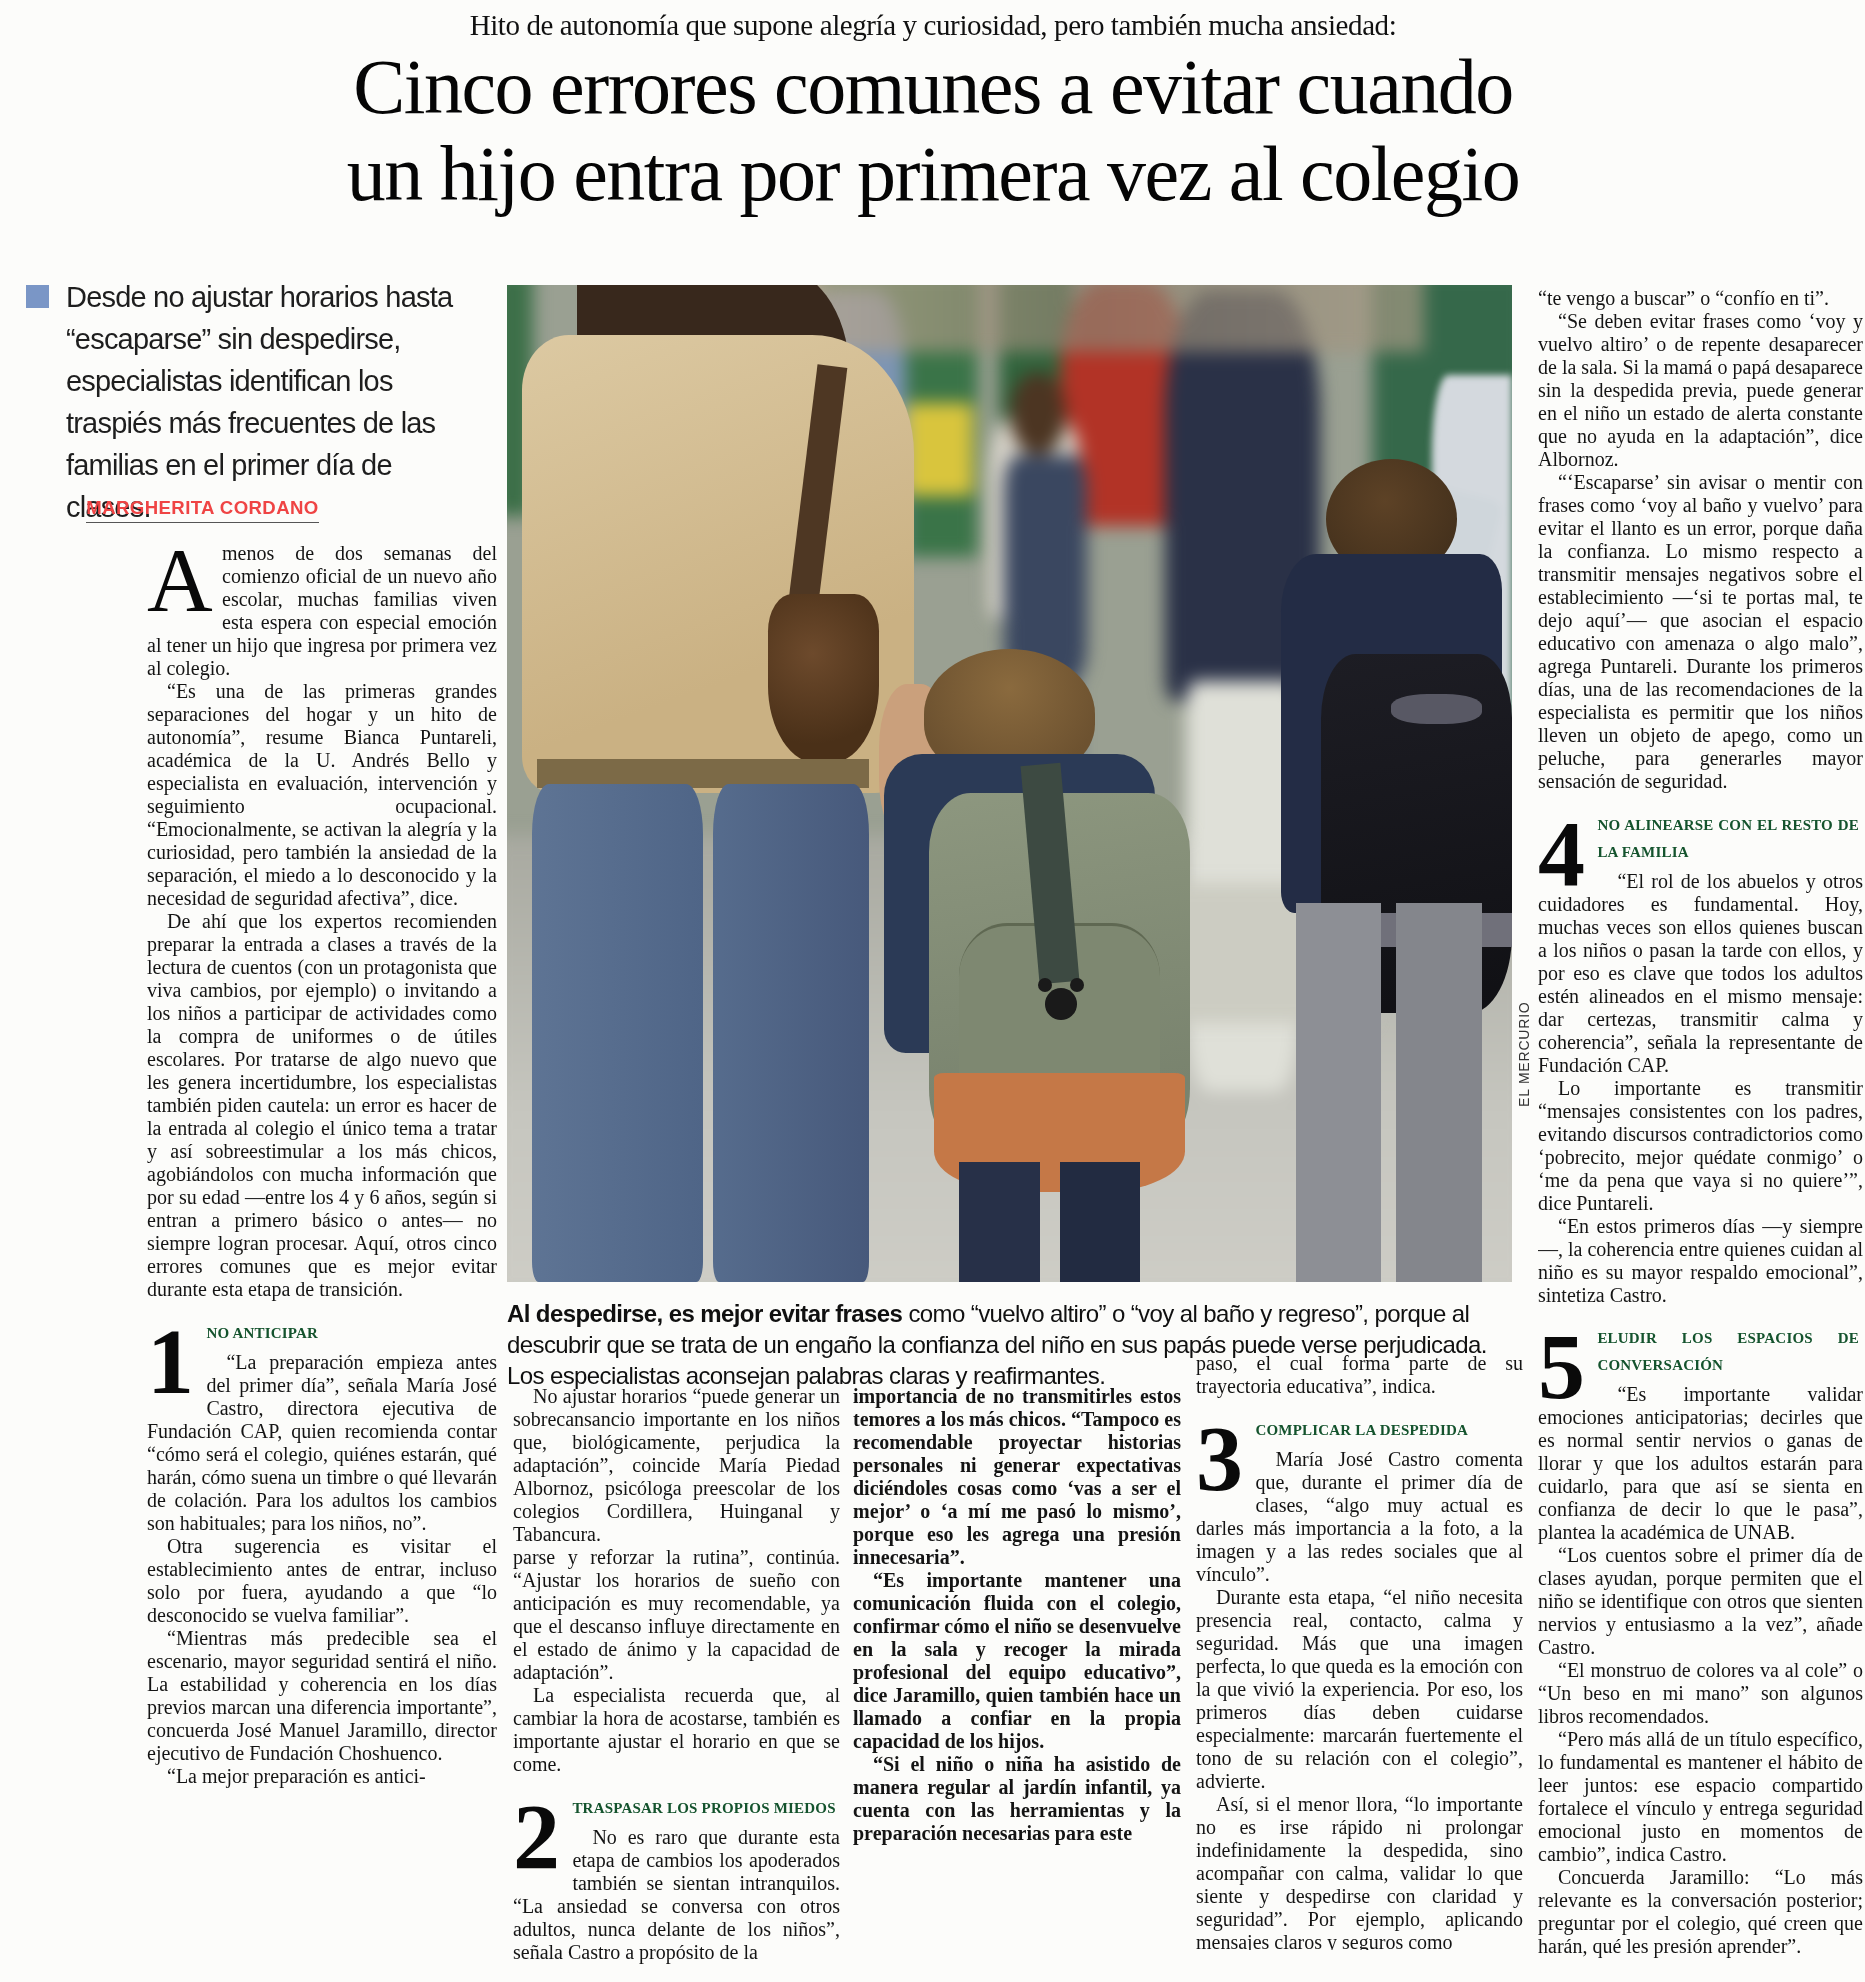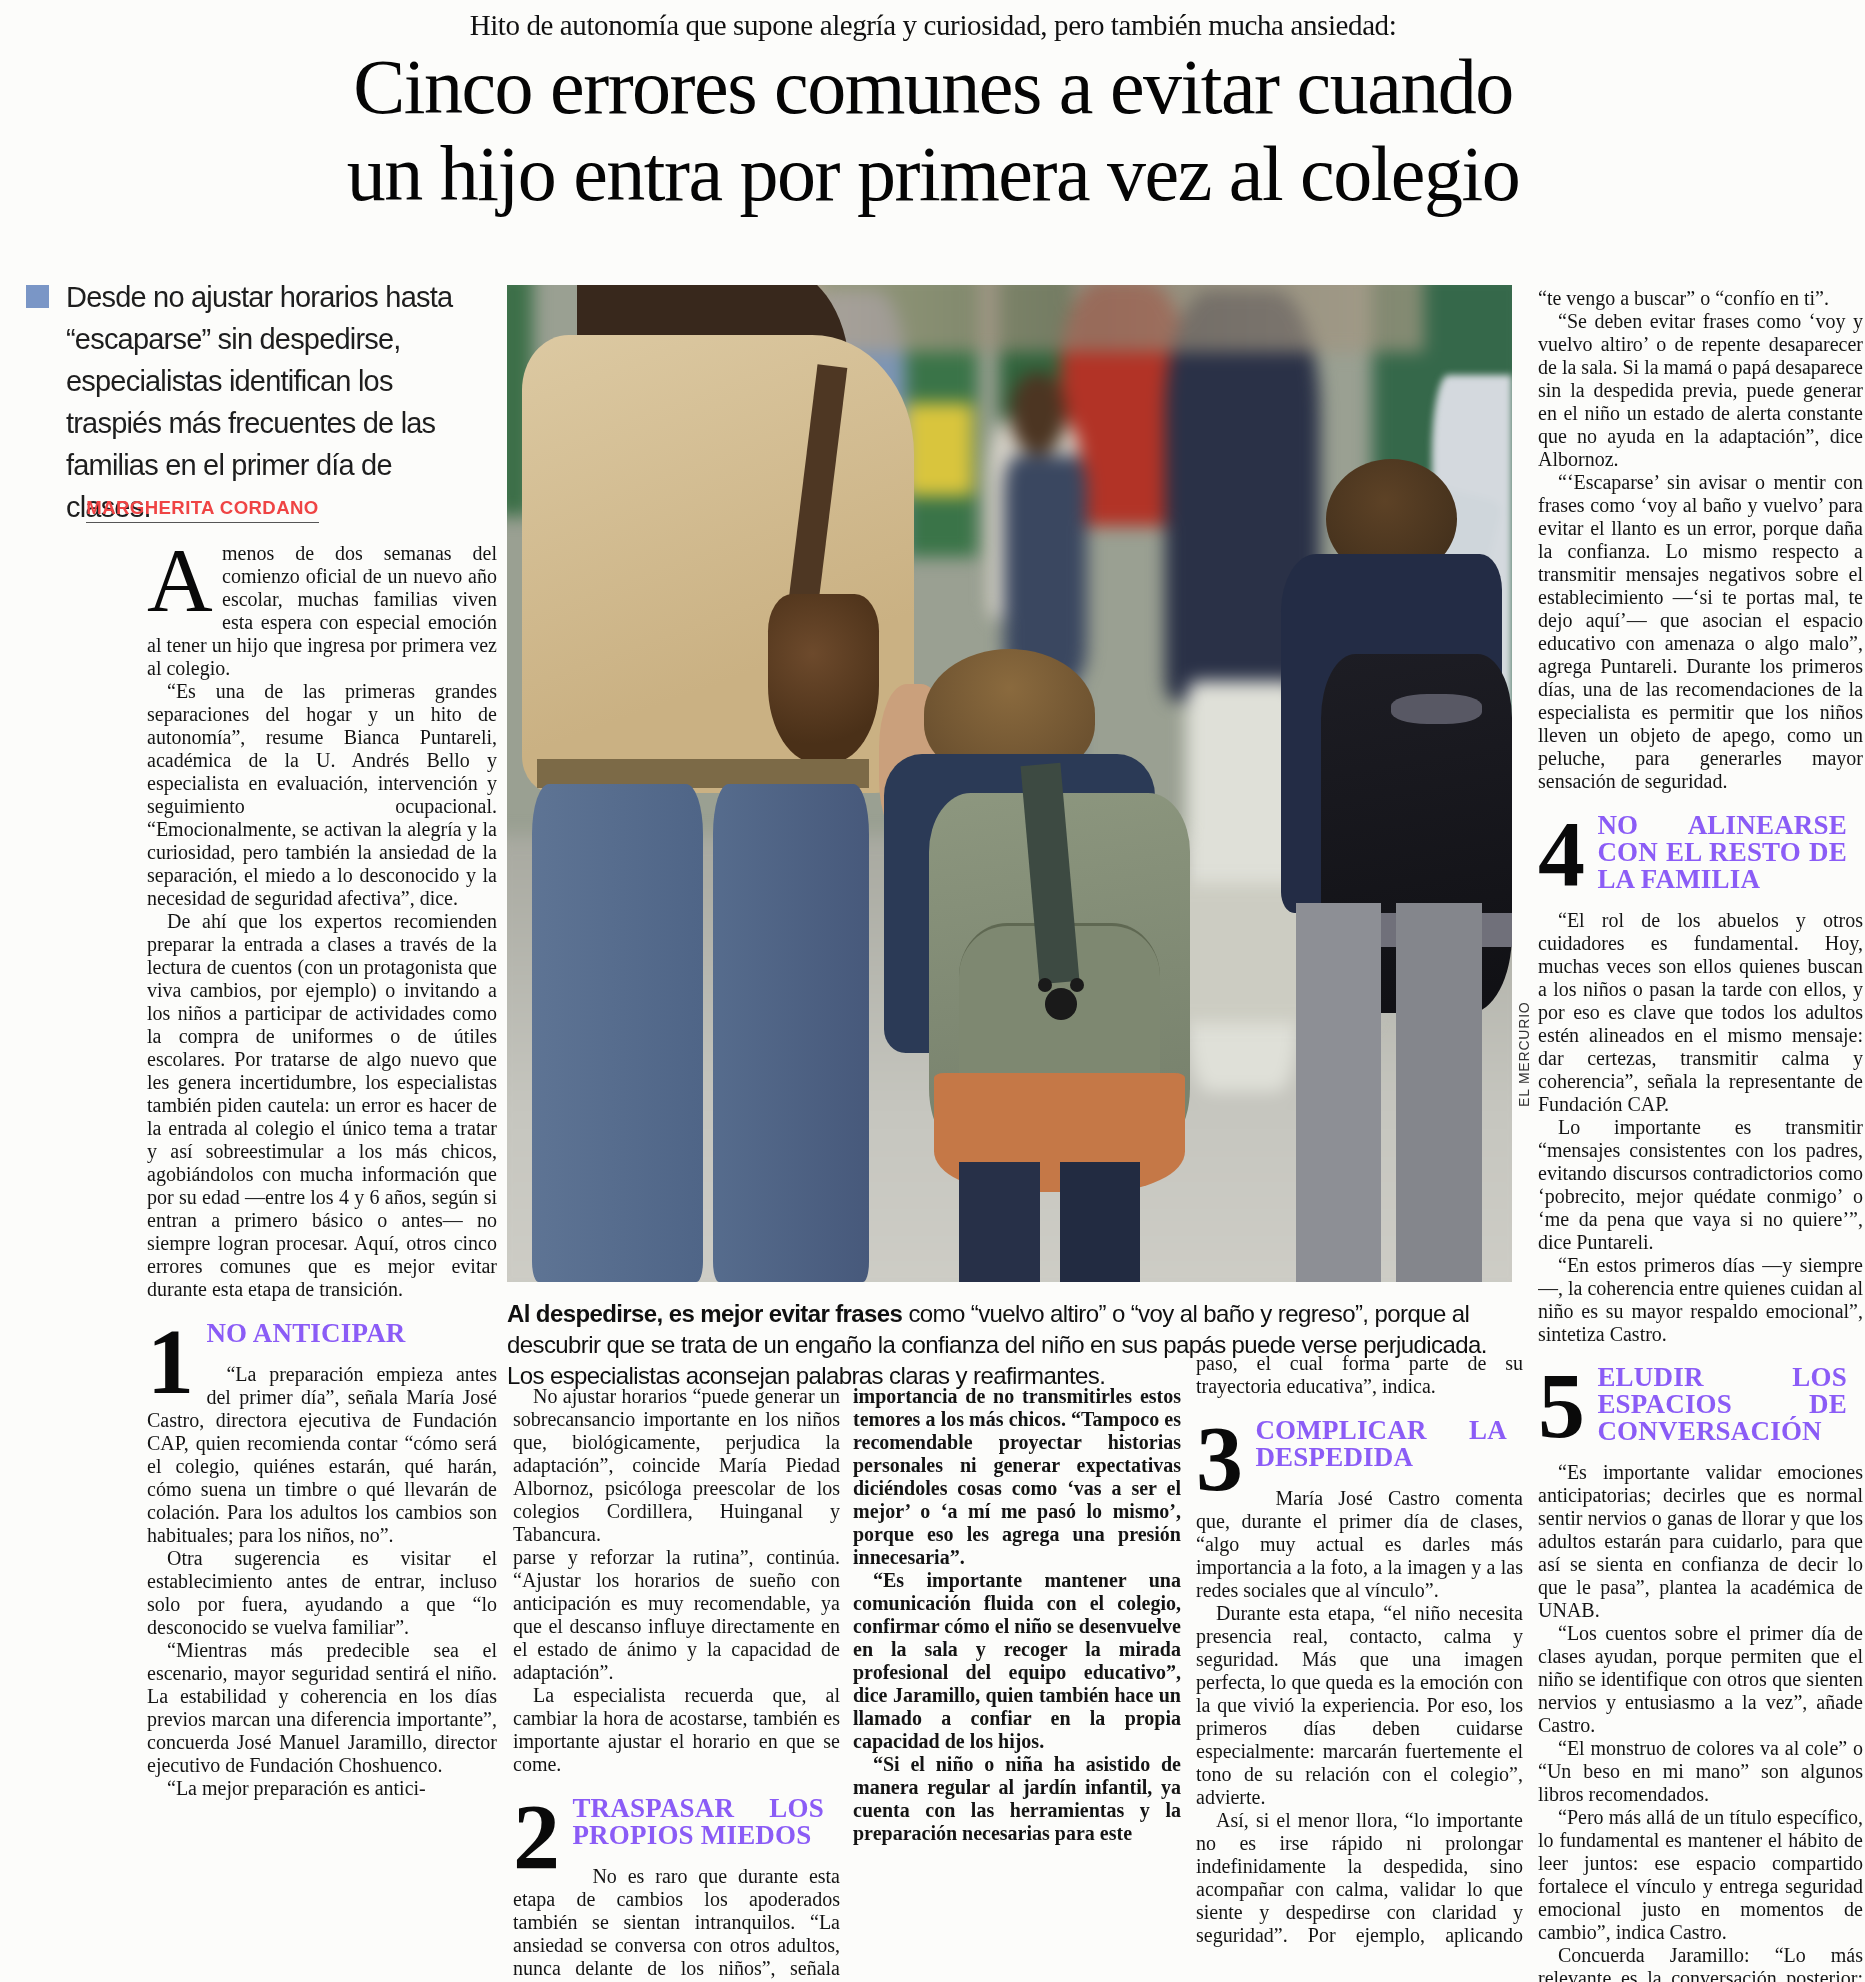--- a/index.html
+++ b/index.html
@@ -46,21 +46,21 @@
   #col2{left:513px;top:1385px;width:327px;height:598px;}
   #col3{left:853px;top:1385px;width:328px;height:598px;font-weight:bold;}
   #col4{left:1196px;top:1352px;width:327px;height:598px;}
   #col5{left:1538px;top:287px;width:325px;height:1696px;}
   .para{margin:0;}
   .ind{text-indent:20px;}
   .dropcap{float:left;font-size:91px;line-height:68px;padding:4.6px 9.3px 0 0;color:#090909;}
   .sec{margin-top:18.6px;}
   .secnum{float:left;font-weight:bold;font-size:94px;line-height:71px;
           padding:6.2px 12.4px 0 0;color:#0a0a0a;}
-  .sechead{margin:16px;color:#8b5cf6;font-weight:bold;font-size:27px;line-height:27px;
+  .sechead{margin:4px;color:#14532d;font-weight:bold;font-size:15px;line-height:27px;
            letter-spacing:0.2px;}
   .clear{clear:both;}
 </style>
 </head>
 <body>
 
 <div class="page">
 
   <div class="kicker">Hito de autonomía que supone alegría y curiosidad, pero también mucha ansiedad:</div>
   <div class="headline">

